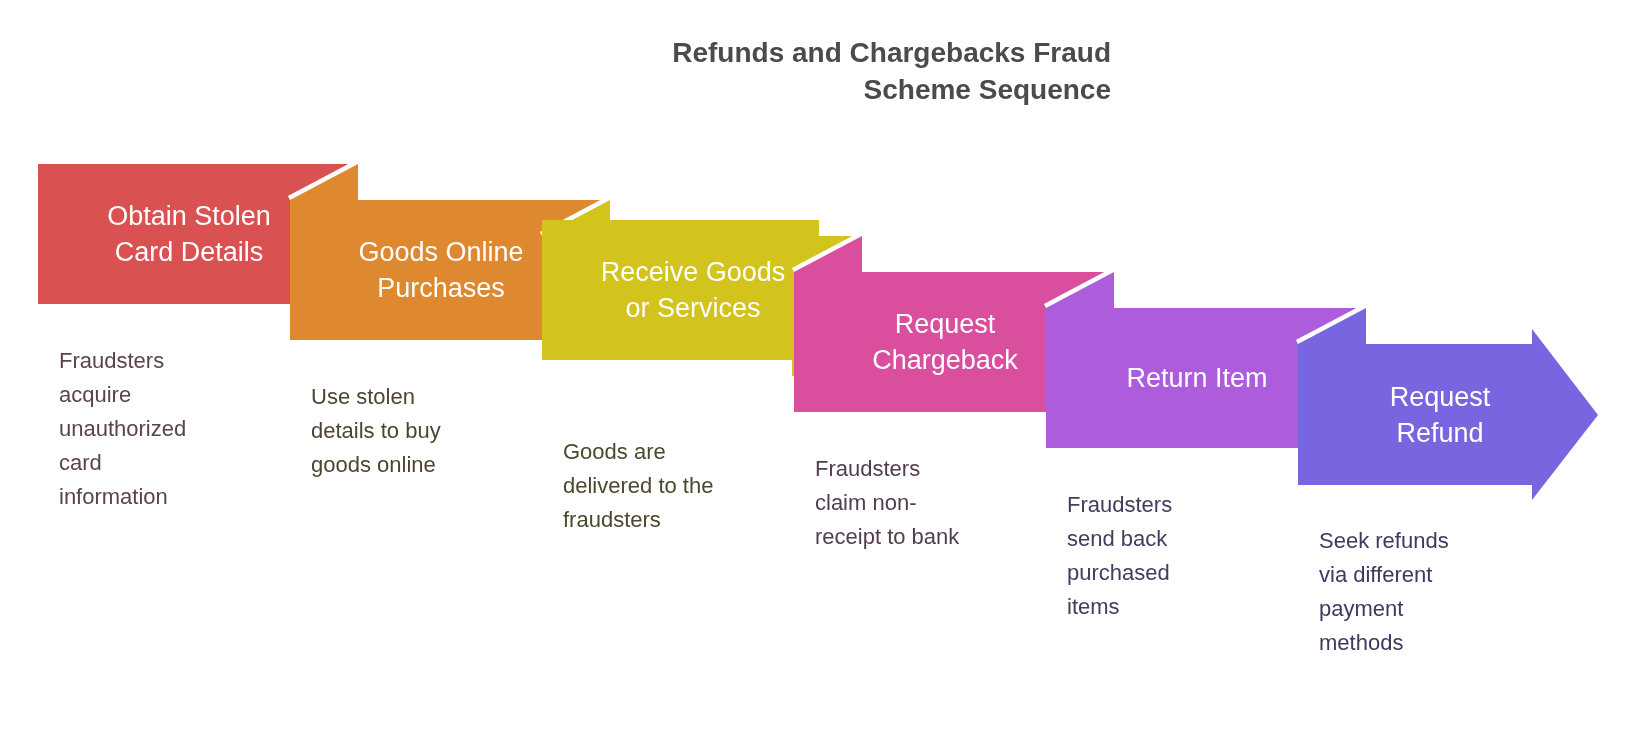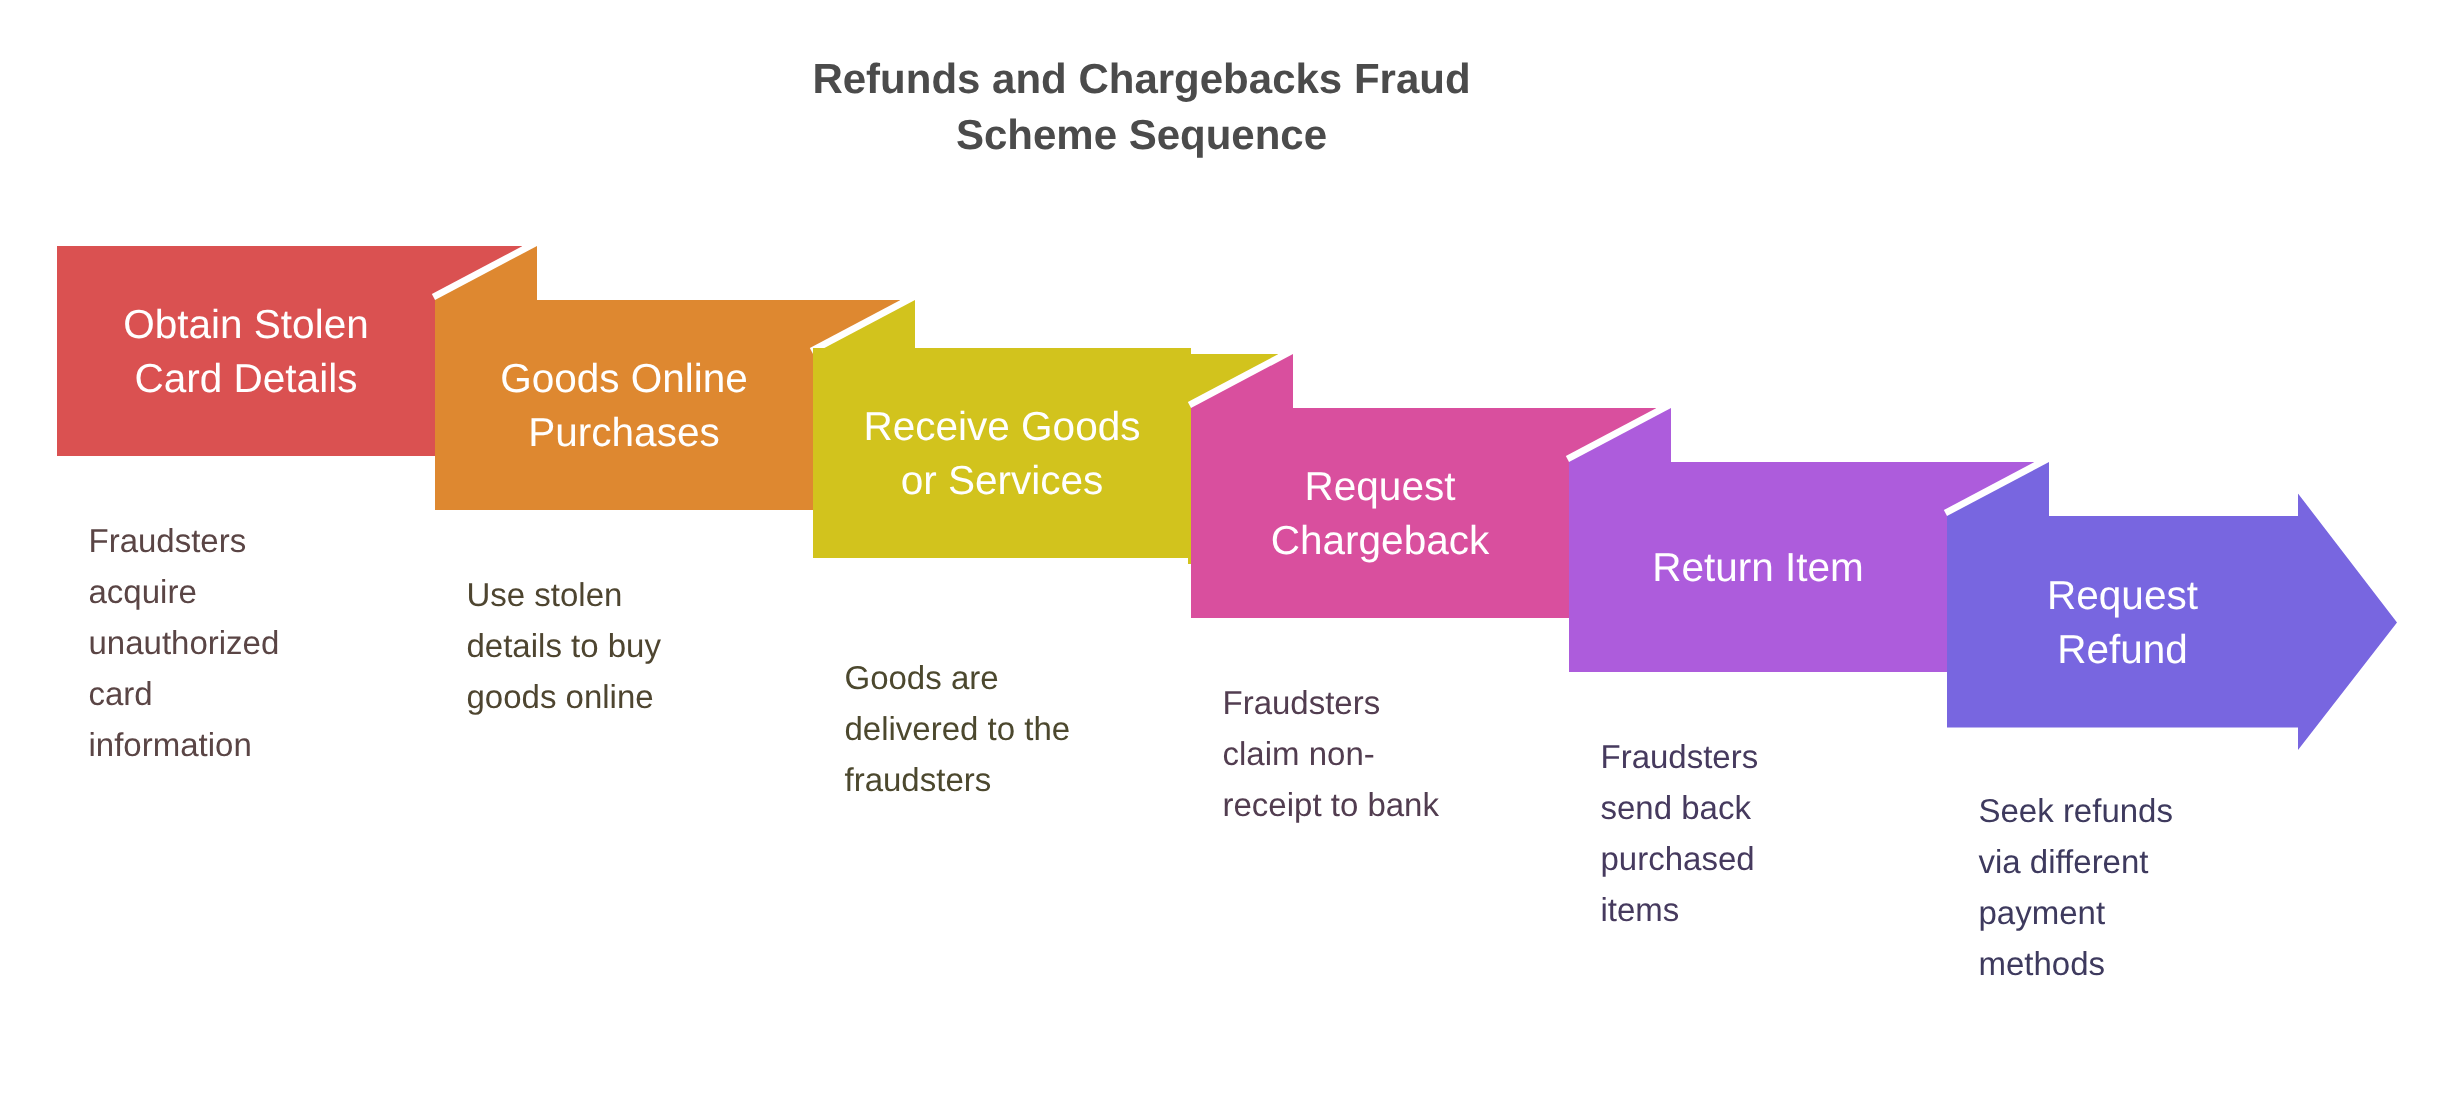--- a/index.html
+++ b/index.html
@@ -2,41 +2,42 @@
 <html><head>
 <meta charset="utf-8">
 <style>
   html,body{margin:0;padding:0;background:#fff;}
   .canvas{
     position:relative;width:1641px;height:741px;background:#ffffff;
     font-family:"Liberation Sans","DejaVu Sans",sans-serif;overflow:hidden;
   }
   .title{
     position:absolute;left:411px;top:34px;width:700px;
-    text-align:center;font-weight:bold;font-size:28px;line-height:37px;
+    text-align:right;font-weight:bold;font-size:28px;line-height:37px;
     white-space:pre-line;
   }
   .box{
     position:absolute;width:252px;height:140px;
     display:flex;align-items:center;justify-content:center;
     text-align:center;color:#ffffff;font-size:27px;line-height:36px;
     white-space:pre-line;
+    padding-left:25px;
   }
   .ext{position:absolute;width:60px;height:140px;}
   .fold{position:absolute;width:80px;height:46px;pointer-events:none;}
   .arrow-svg{position:absolute;left:1298px;top:329px;width:302px;height:172px;}
   .arrow-label{background:transparent;width:234px;left:1298px;top:344px;height:141px;}
   .desc{
     position:absolute;width:240px;font-size:22px;line-height:34px;
     white-space:pre-line;
   }
   
   .b0{left:38px;top:164px}   .e0{left:288px;top:164px}                      .d0{left:59px;top:344px}
   .f1{left:284px;top:158px}  .b1{left:290px;top:200px}  .e1{left:540px;top:200px}  .d1{left:311px;top:380px}
-  .f2{left:536px;top:194px}  .b2{left:542px;top:232px}  .e2{left:792px;top:236px}  .d2{left:563px;top:416px}
+  .f2{left:536px;top:194px}  .b2{left:542px;top:220px}  .e2{left:792px;top:236px}  .d2{left:563px;top:416px}
   .f3{left:788px;top:230px}  .b3{left:794px;top:272px}  .e3{left:1044px;top:272px} .d3{left:815px;top:452px}
   .f4{left:1040px;top:266px} .b4{left:1046px;top:308px} .e4{left:1296px;top:308px} .d4{left:1067px;top:488px}
   .f5{left:1292px;top:302px}                                                .d5{left:1319px;top:524px}
 </style>
 </head>
 <body>
 
 <div class="canvas">
 
   <div class="title" style="color: rgb(75, 75, 75);">Refunds and Chargebacks Fraud

